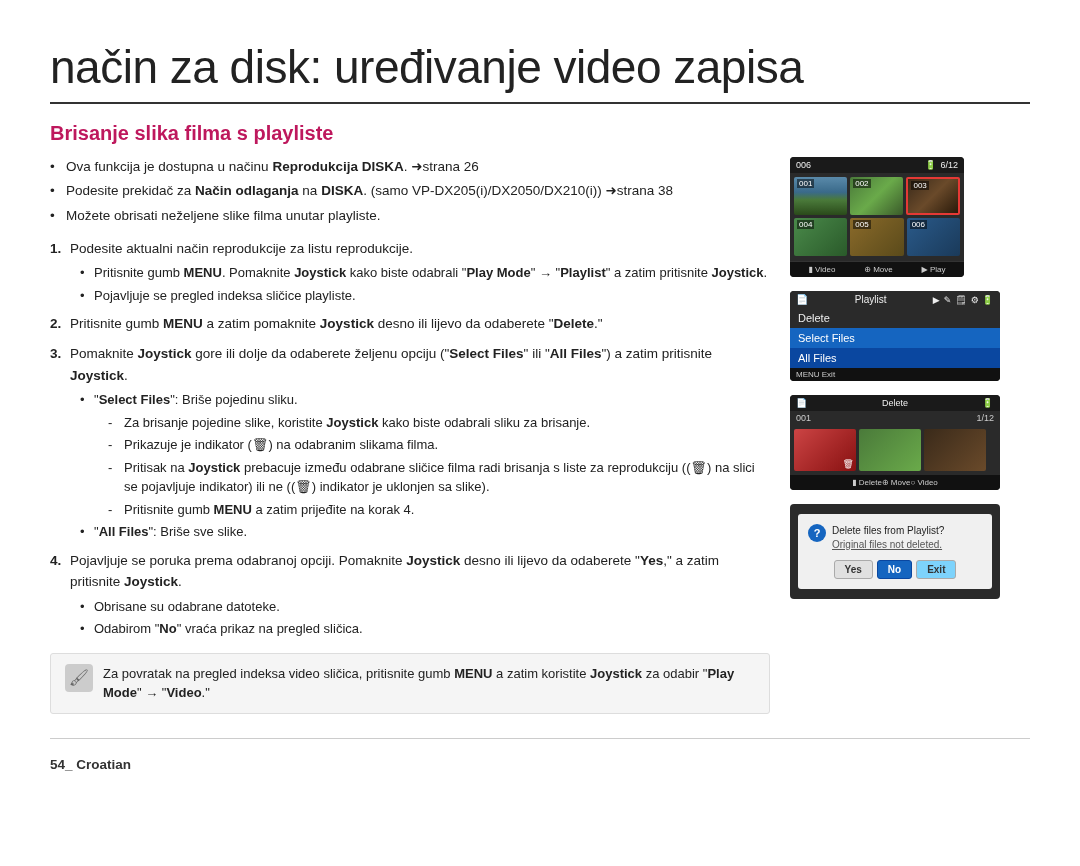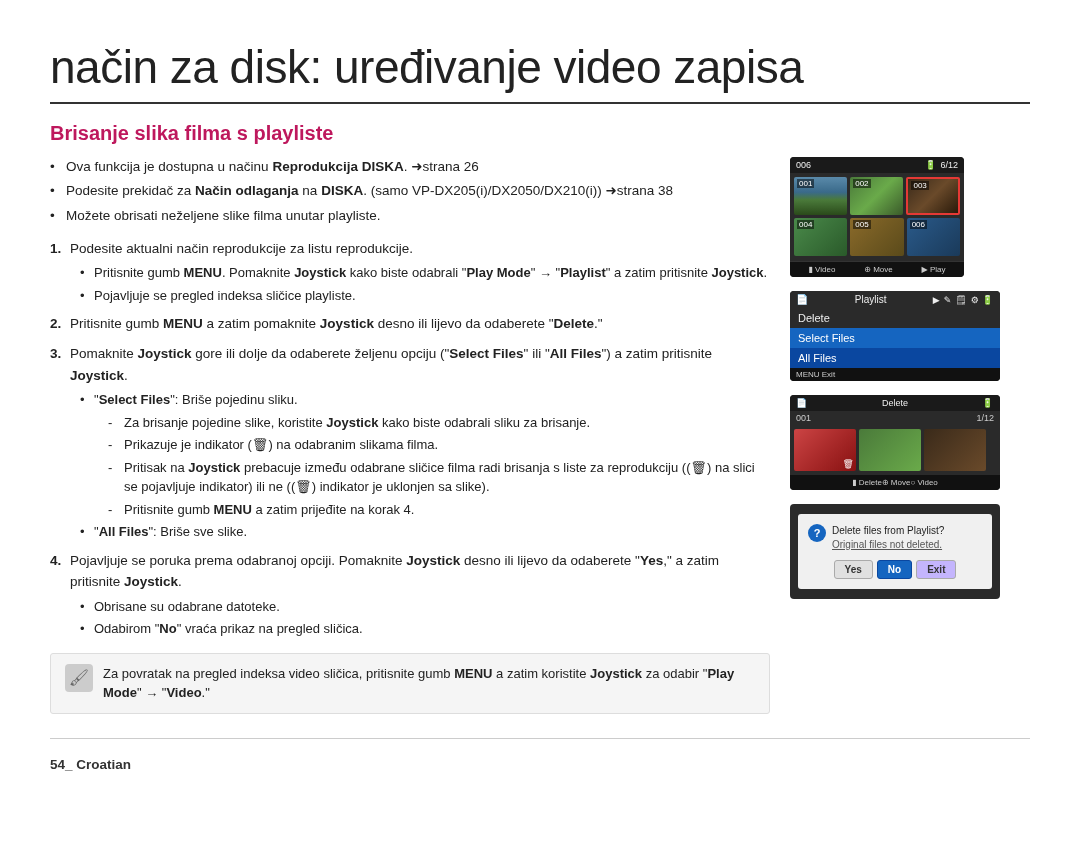--- a/index.html
+++ b/index.html
@@ -361,21 +361,21 @@
       color: #333;
     }
 
     .dialog-btn-no {
       background: #1565c0;
       border: 1px solid #0a47a0;
       color: #fff;
     }
 
     .dialog-btn-exit {
-      background: #c4b5fd;
+      background: #7dd3fc;
       border: 1px solid #aaa;
       color: #333;
     }
 
     .screen1-num {
       position: absolute;
       top: 2px;
       left: 3px;
       font-size: 8px;
       color: #fff;

